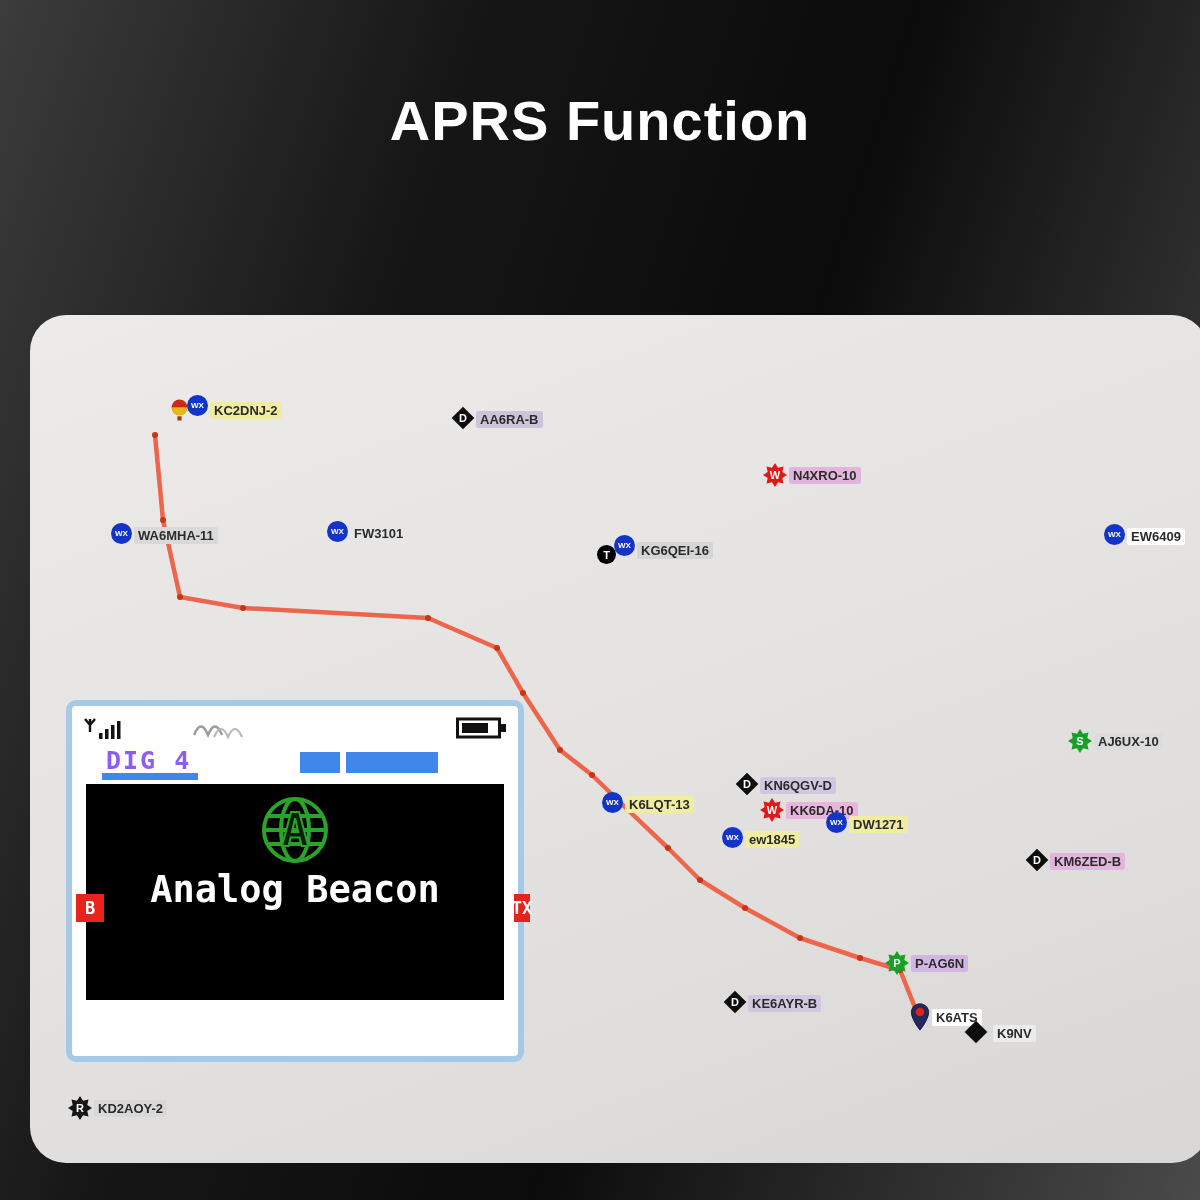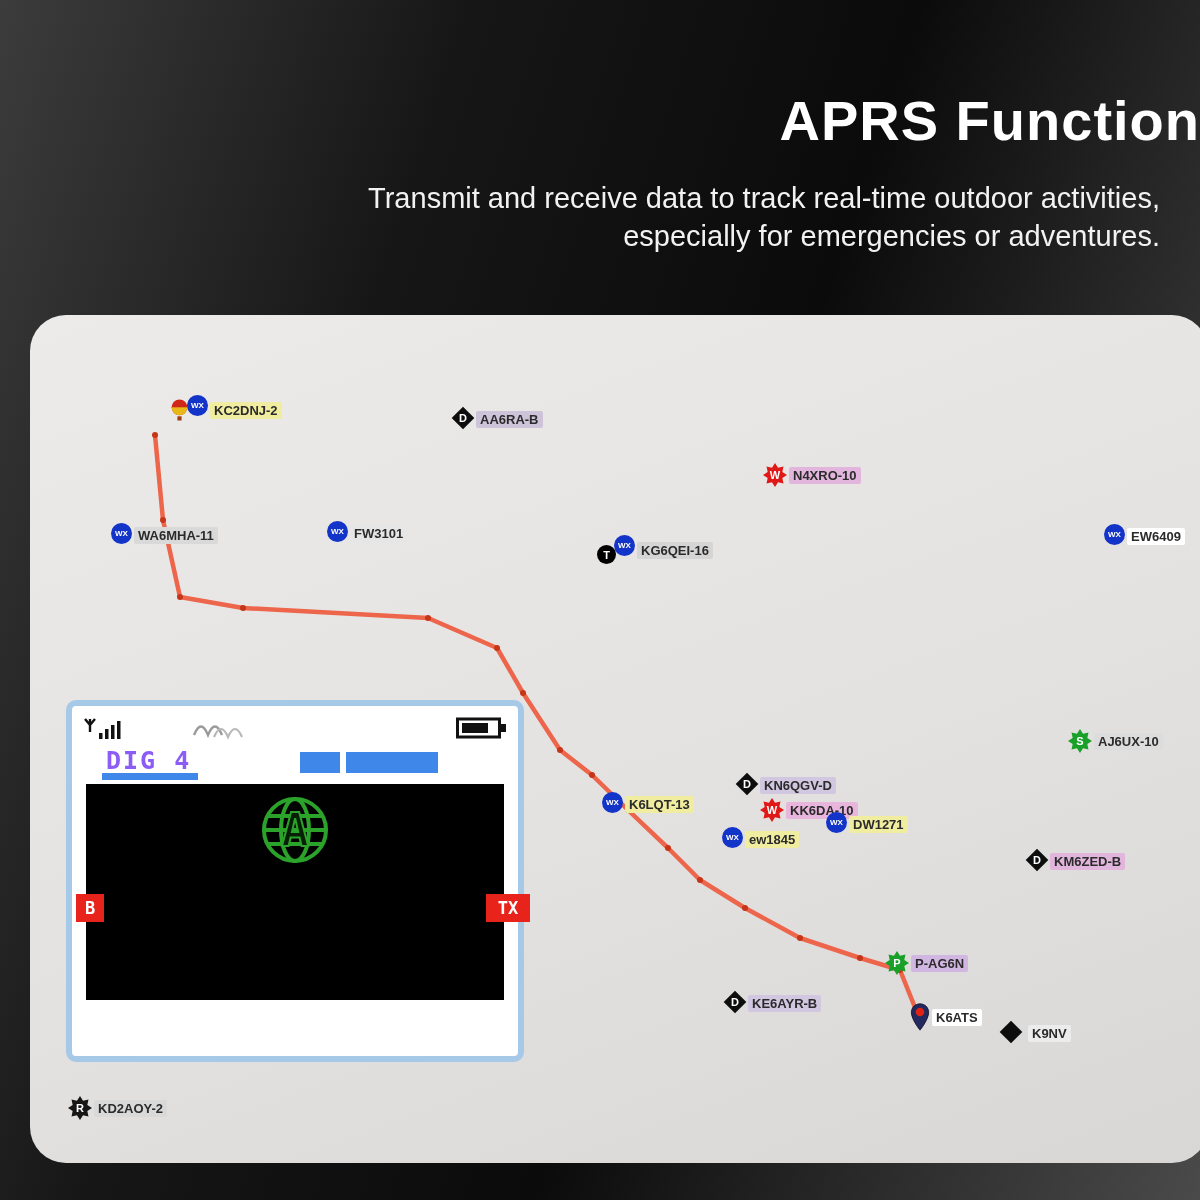--- a/index.html
+++ b/index.html
@@ -1,21 +1,21 @@
 <!DOCTYPE html>
 <html><head>
 <meta charset="utf-8">
 <style>
   html,body{margin:0;padding:0;}
   body{
     width:1200px;height:1200px;position:relative;overflow:hidden;
     font-family:"Liberation Sans",sans-serif;
     background:linear-gradient(108deg,#3c3c3c 0%,#161616 30%,#0b0b0b 58%,#4a4a4a 100%);
   }
-  .header{position:absolute;top:0;left:0;width:100%;text-align:right;color:#fff;z-index:1;}
+  .header{position:absolute;top:0;left:0;width:100%;text-align:center;color:#fff;z-index:1;}
   .header h1{margin:88px 0 0;font-size:56px;font-weight:bold;letter-spacing:1px;}
   .header p{margin:26px 40px 0;font-size:29px;font-weight:400;line-height:1.32;color:#f2f2f2;}
 
   .map{
     position:absolute;left:30px;top:315px;width:1140px;height:848px;border-radius:36px;
     background:linear-gradient(160deg,#edebea 0%,#e4e2e1 55%,#d9d7d6 100%);
     overflow:hidden;
     padding-left:38px;
   }
   .track{position:absolute;left:0;top:0;z-index:2;}
@@ -50,36 +50,32 @@
   .rd-bar1{left:228px;width:40px;}
   .rd-bar2{left:274px;width:92px;}
   .rd-screen{position:relative;margin:4px 14px 0;height:216px;background:#000;
     display:flex;flex-direction:column;align-items:center;}
   .rd-globe{margin-top:10px;}
   .rd-line{font:bold 37px "DejaVu Sans Mono",monospace;color:#fff;letter-spacing:0;}
   .rd-line1{margin-top:2px;}
   .rd-badge{position:absolute;width:28px;height:28px;background:#e8231b;color:#fff;
     display:flex;align-items:center;justify-content:center;font:bold 17px "DejaVu Sans Mono",monospace;z-index:6;}
   .rd-b{left:-10px;top:110px;}
-  .rd-tx{right:-26px;top:110px;width:44px;}
+  .rd-tx{right:-26px;top:110px;width:16px;}
   .rd-bottom{height:52px;display:flex;align-items:center;justify-content:space-between;
     padding:0 12px;font:bold 40px "DejaVu Sans Mono",monospace;color:#000;}
   .updown{display:flex;flex-direction:column;gap:5px;align-items:center;}
   .updown .up{width:0;height:0;border-left:16px solid transparent;border-right:16px solid transparent;border-bottom:14px solid #000;}
   .updown .down{width:0;height:0;border-left:16px solid transparent;border-right:16px solid transparent;border-top:14px solid #000;}
 </style>
 </head>
 <body>
 
 <div class="header">
   <h1>APRS Function</h1>
-  <p>
-    <span>Transmit and receive data to track real-time outdoor activities,</span><br>
-    <span>especially for emergencies or adventures.</span>
-  </p>
 </div>
 
 <div class="map">
   <svg class="track" id="track-svg" width="1140" height="848">
       <polyline points="125,120 133,205 150,282 213,293 398,303 467,333 493,378 530,435 562,460 598,495 638,533 670,565 715,593 770,623 830,643 870,655 890,705" fill="none" stroke="#ed654a" stroke-width="4.5" stroke-linejoin="round" stroke-linecap="round"></polyline>
       <circle cx="125" cy="120" r="3" fill="#c63518"></circle>
       <circle cx="133" cy="205" r="3" fill="#c63518"></circle>
       <circle cx="150" cy="282" r="3" fill="#c63518"></circle>
       <circle cx="213" cy="293" r="3" fill="#c63518"></circle>
       <circle cx="398" cy="303" r="3" fill="#c63518"></circle>
@@ -184,21 +180,21 @@
         </span>
         <span class="st-label" style="background:#d2c7e0">KE6AYR-B</span>
       </div>
       <div class="station" style="left: 880px; top: 690px;">
         <svg class="ic-pin" width="20" height="28" viewBox="0 0 24 34">
           <path d="M12 1C6 1 1.5 5.6 1.5 11.4 1.5 20 12 33 12 33s10.5-13 10.5-21.6C22.5 5.6 18 1 12 1z" fill="#23285f" stroke="#101020" stroke-width="1"></path>
           <circle cx="12" cy="11" r="5.2" fill="#e02212"></circle>
         </svg>
         <span class="st-label" style="background:#ffffff">K6ATS</span>
       </div>
-      <div class="station" style="left: 970px; top: 706px; gap: 6px;">
+      <div class="station" style="left: 935px; top: 706px; gap: 6px;">
         <span class="ic-diamond">
           <span></span>
         </span>
         <span class="st-label" style="background:#ececec">K9NV</span>
       </div>
       <div class="station" style="left: 38px; top: 781px;">
         <span class="ic-star" style="background:#161616">R</span>
         <span class="st-label" style="background:#d9d9d9">KD2AOY-2</span>
       </div>
     </div>
@@ -232,17 +228,18 @@
       <svg class="rd-globe" viewBox="0 0 72 72" width="72" height="72">
         <g stroke="#2ba32b" stroke-width="4" fill="none">
           <circle cx="36" cy="36" r="31"></circle>
           <ellipse cx="36" cy="36" rx="14" ry="31"></ellipse>
           <line x1="9" y1="22" x2="63" y2="22"></line>
           <line x1="5" y1="36" x2="67" y2="36"></line>
           <line x1="9" y1="50" x2="63" y2="50"></line>
         </g>
         <text x="36" y="52" text-anchor="middle" font-family="DejaVu Sans Mono, monospace" font-size="46" font-weight="bold" fill="#062006" stroke="#2ba32b" stroke-width="2">A</text>
       </svg>
+      <div class="rd-line rd-line1">Analog Beacon</div>
       <span class="rd-badge rd-b">B</span>
       <span class="rd-badge rd-tx">TX</span>
     </div>
   </div>
 </div>
 
 </body></html>

